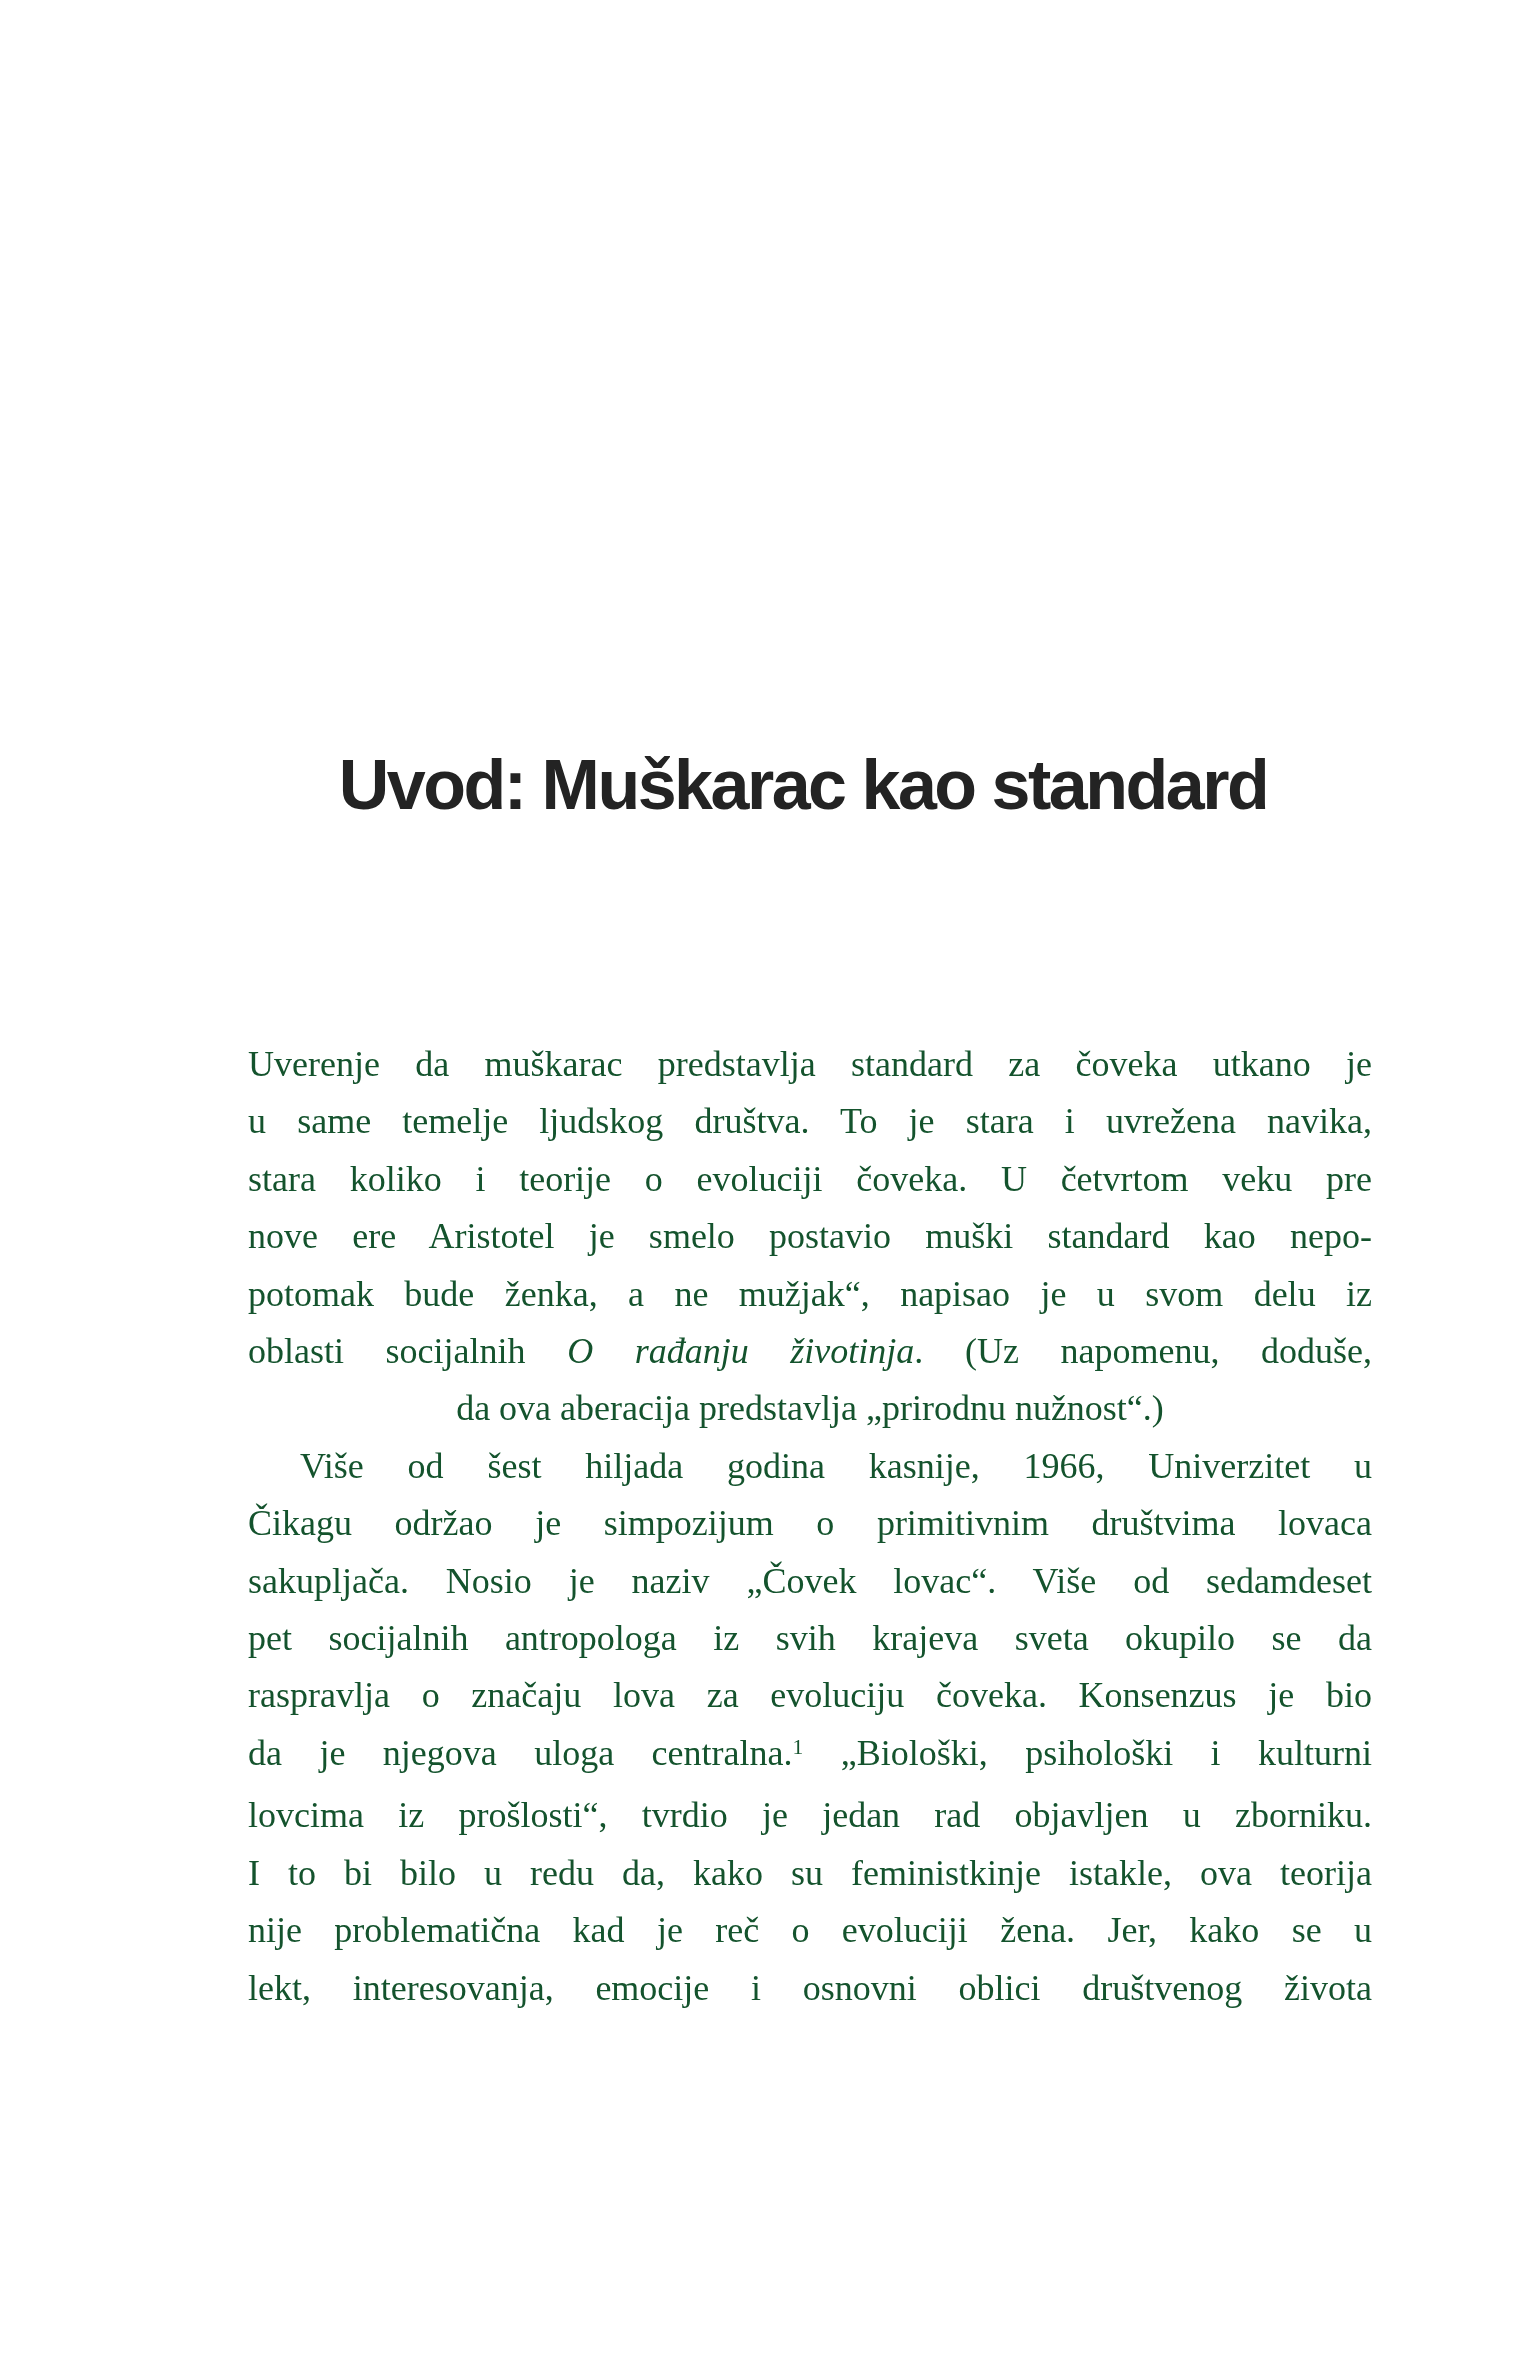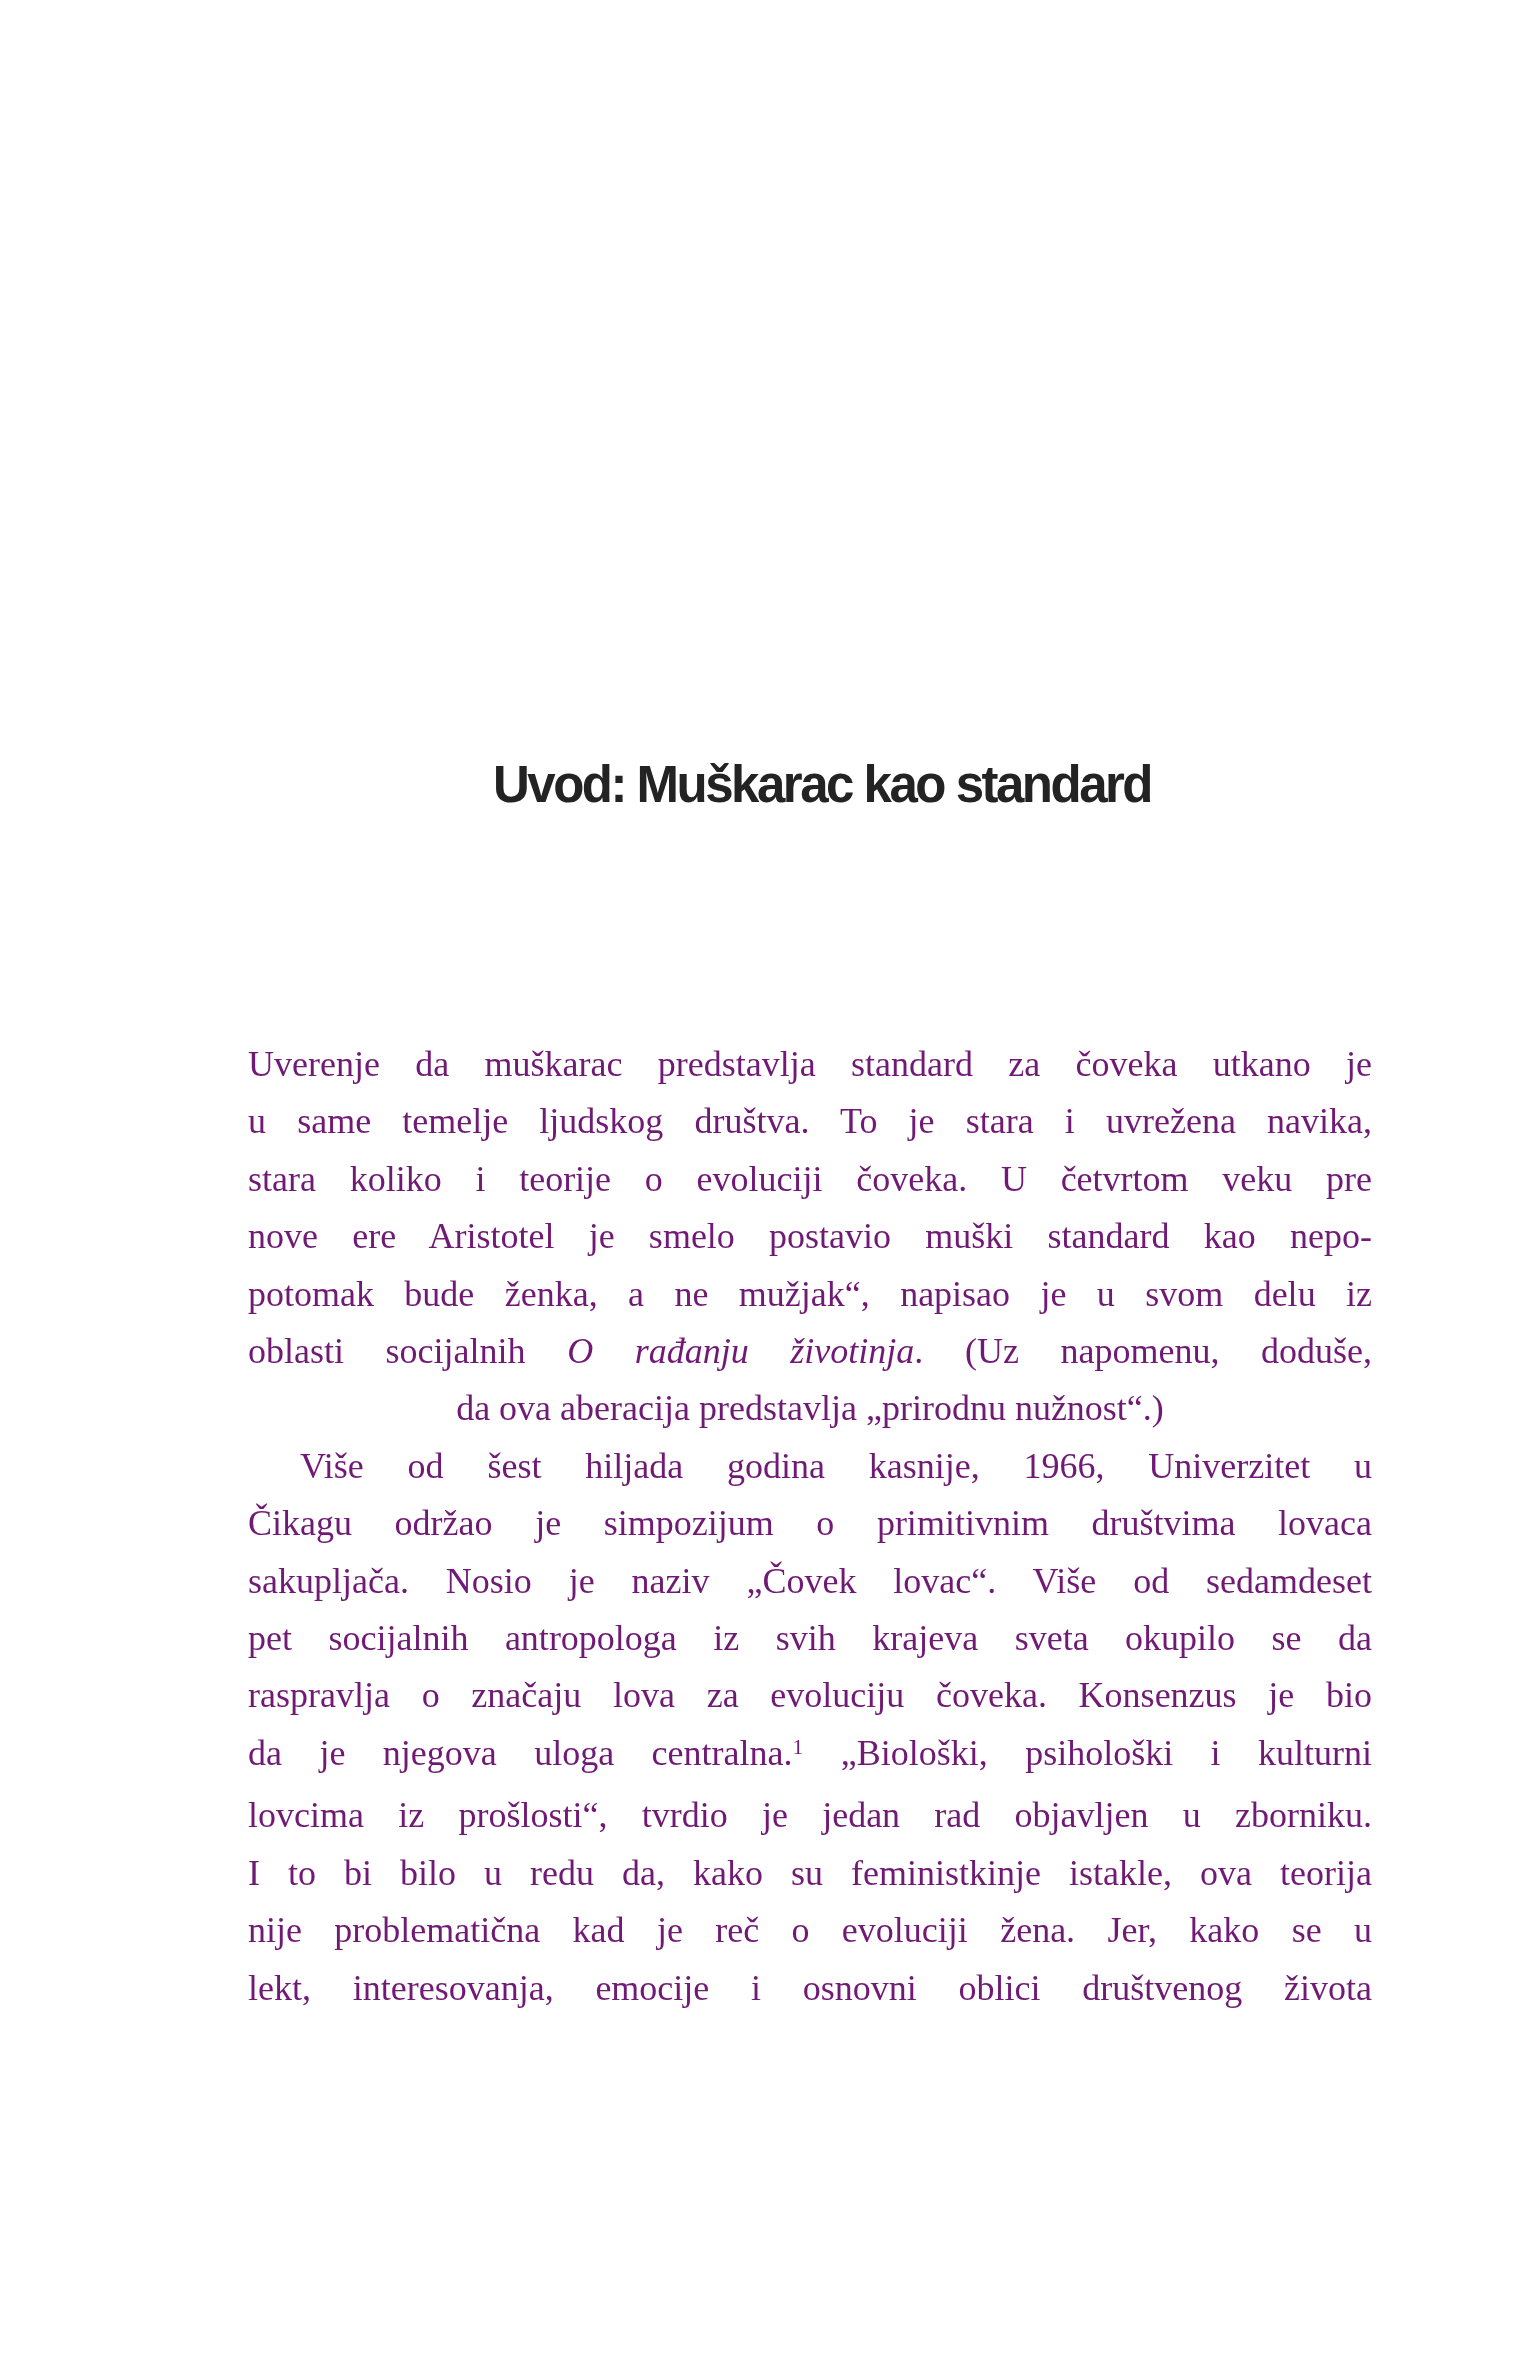--- a/index.html
+++ b/index.html
@@ -5,27 +5,27 @@
   html, body { margin: 0; padding: 0; }
   .page {
     position: relative;
     width: 1535px;
     height: 2362px;
     background: #ffffff;
     overflow: hidden;
   }
   .heading {
     position: absolute;
-    left: 260px;
+    left: 241px;
     top: 746px;
     width: 1124px;
     text-align: center;
     font-family: "Liberation Sans", sans-serif;
     font-weight: 700;
-    font-size: 51px;
+    font-size: 70px;
     letter-spacing: -2.5px;
     line-height: 78px;
     color: #232323;
     white-space: nowrap;
   }
   .body-text {
     position: absolute;
     left: 248px;
     top: 1036px;
     width: 1124px;
@@ -39,21 +39,21 @@
   .line.j { text-align: justify; text-align-last: justify; }
   .line.ind { text-indent: 52px; }
   .it { font-style: italic; }
   .sup { font-size: 60%; position: relative; top: -0.5em; }
 </style>
 </head>
 <body style="background: rgb(255, 255, 255);">
 
 <div class="page" style="background: rgb(255, 255, 255);">
   <div class="heading" style="color: rgb(35, 35, 35);">Uvod: Muškarac kao standard</div>
-  <div class="body-text" style="color: #701a75;">
+  <div class="body-text" style="color: #14532d;">
       <div class="para">
         <div class="line j"><span>Uverenje da muškarac predstavlja standard za čoveka utkano je</span></div>
         <div class="line j"><span>u same temelje ljudskog društva. To je stara i uvrežena navika,</span></div>
         <div class="line j"><span>stara koliko i teorije o evoluciji čoveka. U četvrtom veku pre</span></div>
         <div class="line j"><span>nove ere Aristotel je smelo postavio muški standard kao nepo-</span></div>
         <div class="line j"><span>potomak bude ženka, a ne mužjak“, napisao je u svom delu iz</span></div>
         <div class="line j"><span>oblasti socijalnih </span><span class="it">O rađanju životinja</span><span>. (Uz napomenu, doduše,</span></div>
         <div class="line"><span>da ova aberacija predstavlja „prirodnu nužnost“.)</span></div>
       </div>
       <div class="para">

